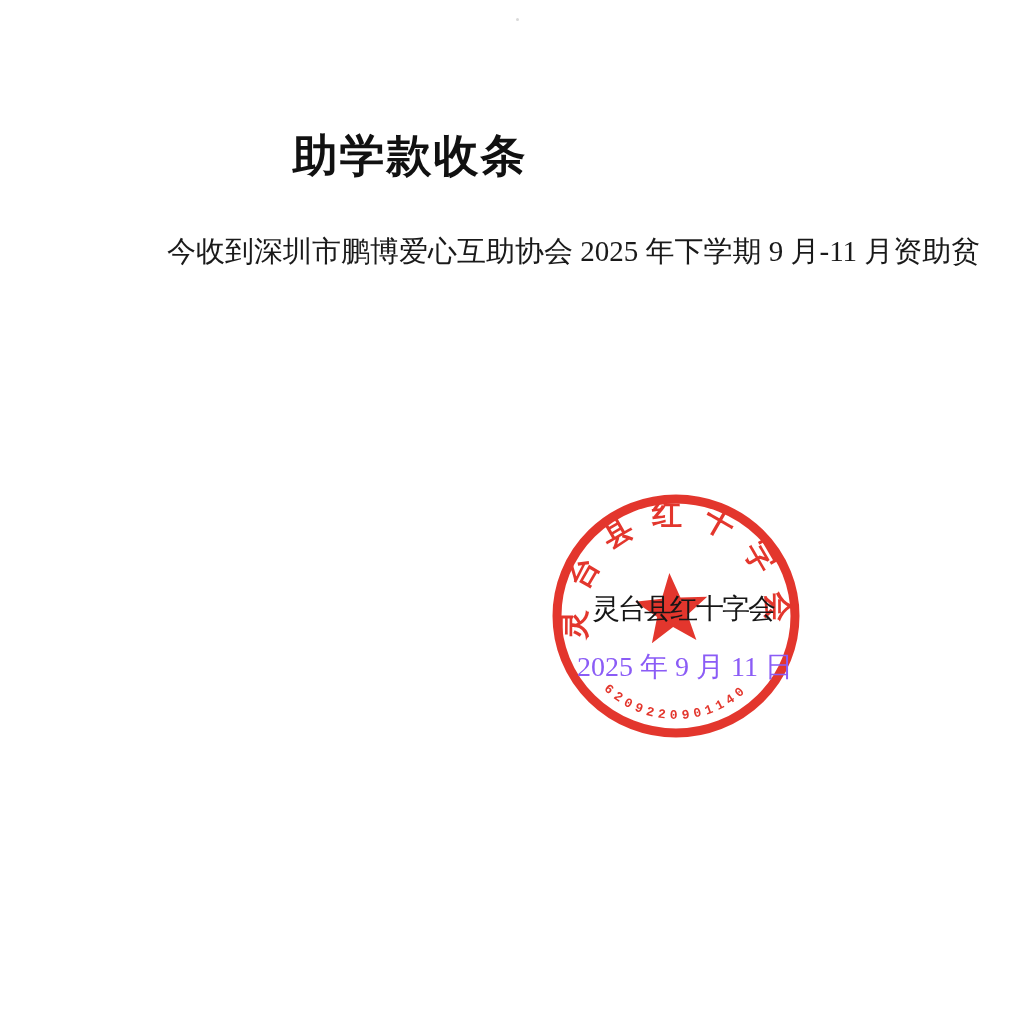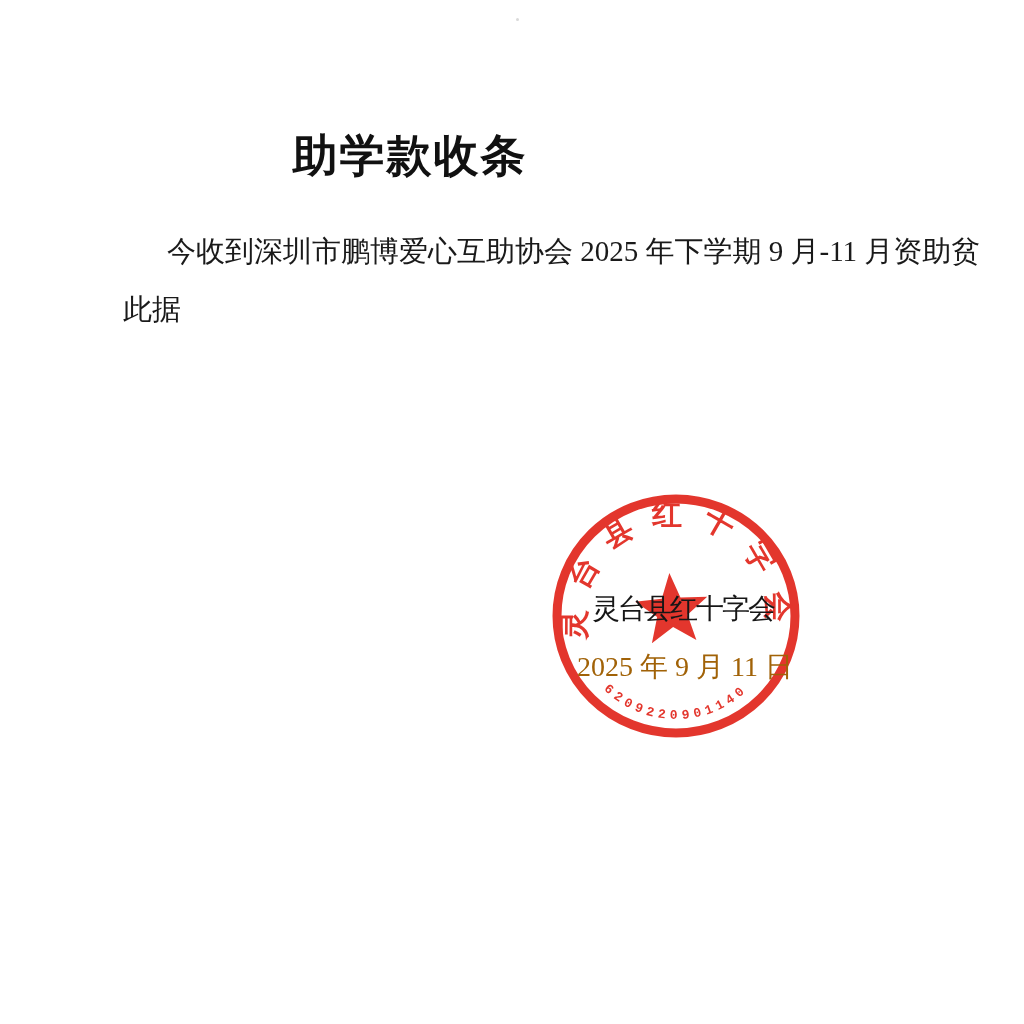--- a/index.html
+++ b/index.html
@@ -46,21 +46,21 @@
     letter-spacing:-2px;
     white-space:nowrap;
     color:#161616;
     z-index:2;
   }
   .sig-date{
     position:absolute;
     left:577px; top:648px;
     font-size:28px;
     white-space:nowrap;
-    color:#a16207;
+    color:#8b5cf6;
     z-index:2;
   }
   .ring-text{
     font-size:30px;
     font-weight:bold;
     letter-spacing:18px;
   }
   .serial-text{
     font-size:13px;
     font-weight:bold;
@@ -79,21 +79,20 @@
 <body>
 
 <div class="page">
 
   <div class="speck"></div>
 
   <h1 class="doc-title">助学款收条</h1>
 
   <div class="body-text">
     <div class="body-line indent">今收到深圳市鹏博爱心互助协会 2025 年下学期 9 月-11 月资助贫</div>
-    <div class="body-line">此据</div>
   </div>
 
   <svg class="stamp" viewBox="0 0 254 250" xmlns="http://www.w3.org/2000/svg">
     <g opacity="0.92">
       <ellipse cx="127" cy="124" rx="119" ry="117" fill="none" stroke-width="9" stroke="#e1261c"></ellipse>
 
       <path id="ringPath" d="M 43.6,162.9 A 92,92 0 1 1 210.4,162.9" fill="none"></path>
       <text class="ring-text" fill="#e1261c">
         <textPath href="#ringPath" startOffset="50%" text-anchor="middle">灵台县红十字会</textPath>
       </text>

